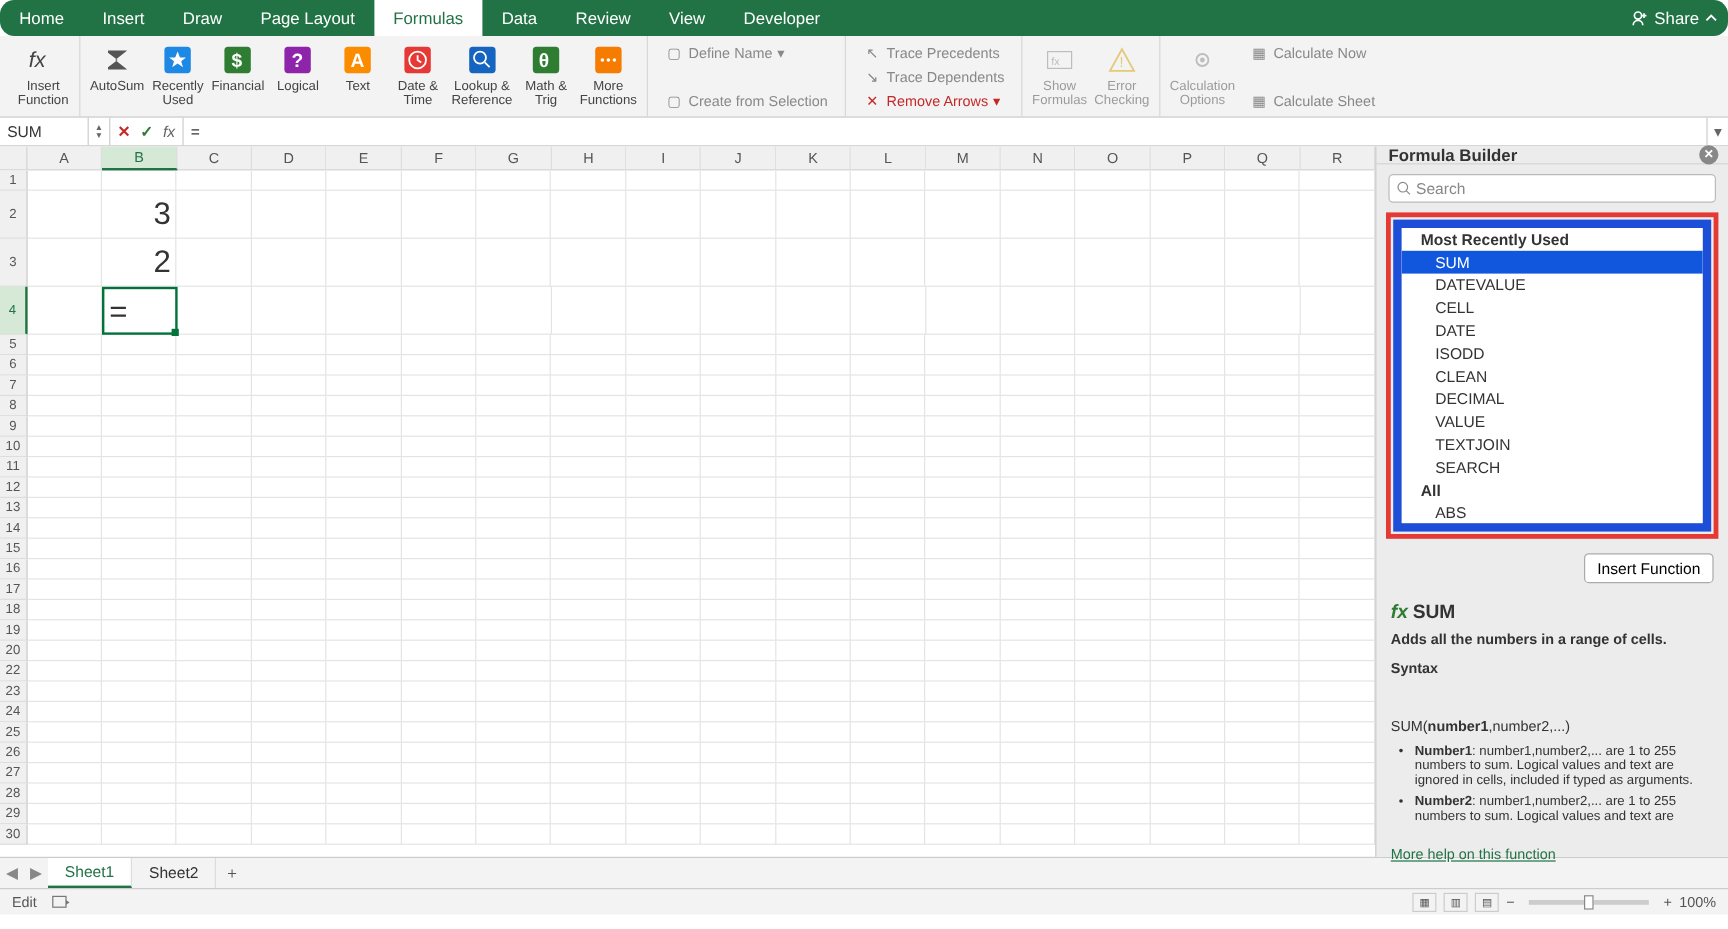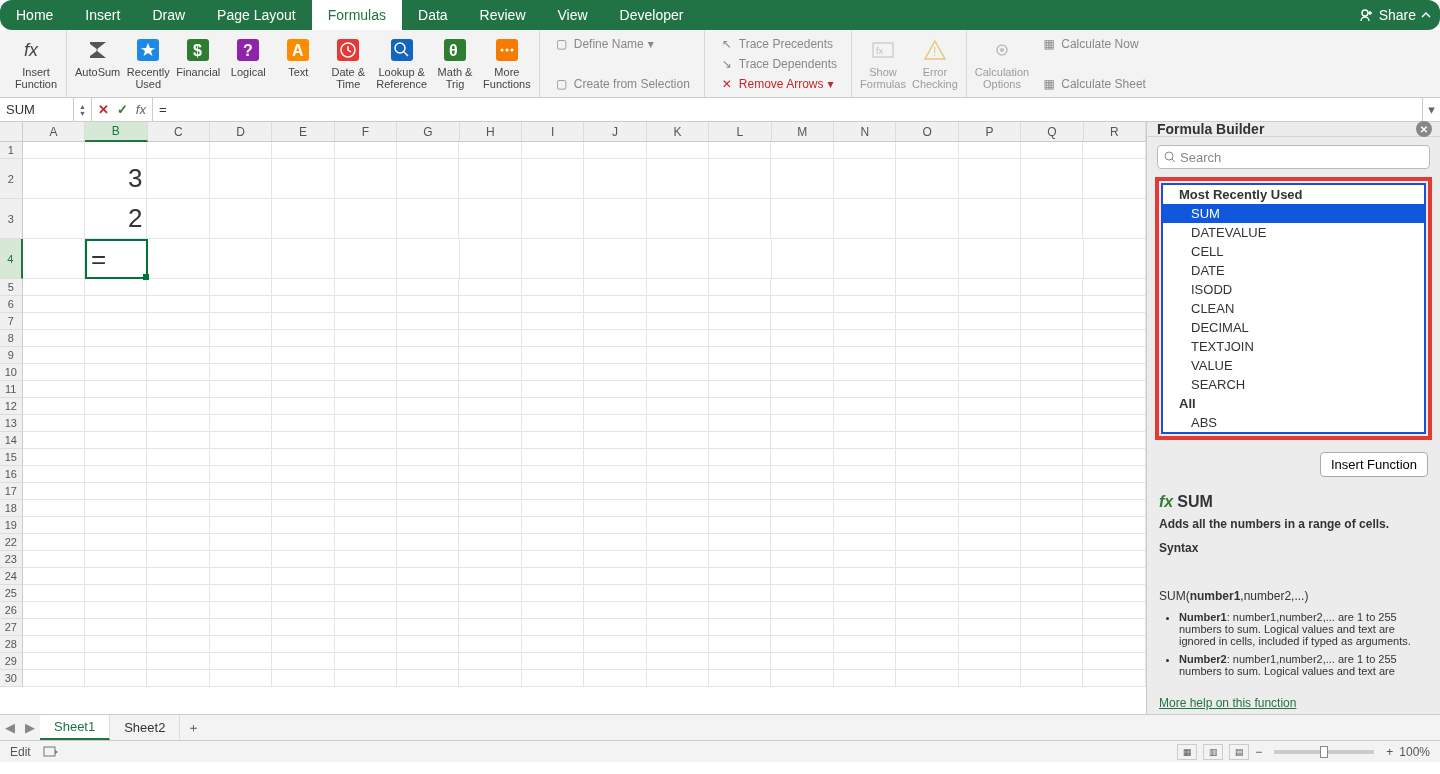--- a/index.html
+++ b/index.html
@@ -49,21 +49,21 @@
 .active-cell { border: 2px solid #02723b; position:relative; justify-content:flex-start;}
 .active-cell::after { content:""; position:absolute; right:-3px; bottom:-3px; width:6px; height:6px; background:#02723b;}
 
 
 .panel { width: 294px; background:#ececec; border-left:1px solid #ccc; display:flex; flex-direction:column;}
 .panel-head { height:15px; display:flex; align-items:center; padding:0 10px; font-size:14px; font-weight:600; color:#333; border-bottom:1px solid #d4d4d4; position:relative;}
 .panel-close { position:absolute; right:8px; width:16px; height:16px; border-radius:50%; background:#888; color:#fff; display:flex; align-items:center; justify-content:center; font-size:10px;}
 .search-wrap { padding:8px 10px; }
 .search-box { width:100%; height:24px; border:1px solid #bbb; border-radius:4px; background:#fff; display:flex; align-items:center; padding:0 6px; gap:4px; color:#888;}
 .func-list-wrap { margin:0 8px 8px 8px; border:4px solid #e53935; padding:2px; }
-.func-list-inner { border:2px solid #1d4ed8; background:#fff; max-height: 260px; overflow:hidden; position:relative;}
+.func-list-inner { border:7px solid #1d4ed8; background:#fff; max-height: 260px; overflow:hidden; position:relative;}
 .func-header { font-weight:700; font-size:13px; color:#333; padding:2px 16px; }
 .func-item { font-size:13px; padding:2px 28px; cursor:pointer;}
 .func-item.sel { background:#1157dd; color:#fff; }
 .insert-fn { align-self:flex-end; margin:4px 12px 8px 0; padding:4px 10px; border:1px solid #aaa; border-radius:4px; background:#fff; font-size:13px; }
 .fn-detail { padding: 8px 12px; font-size:12px; }
 .fn-title { font-size:16px; font-weight:700; display:flex; align-items:center; gap:4px; margin-bottom:6px;}
 .fn-desc { font-size:12px; margin-bottom:10px;font-weight:bold;}
 .syntax-h { font-weight:700; margin-bottom:4px;}
 .syntax-line { margin-bottom:8px;margin-top:34px;}
 .arg-list { padding-left: 20px; }
@@ -734,20 +734,41 @@
           <div class="cell"></div>
           <div class="cell"></div>
           <div class="cell"></div>
           <div class="cell"></div>
           <div class="cell"></div>
           <div class="cell"></div>
           <div class="cell"></div>
           <div class="cell"></div>
         </div>
         <div class="row">
+          <div class="row-h">20</div>
+          <div class="cell"></div>
+          <div class="cell"></div>
+          <div class="cell"></div>
+          <div class="cell"></div>
+          <div class="cell"></div>
+          <div class="cell"></div>
+          <div class="cell"></div>
+          <div class="cell"></div>
+          <div class="cell"></div>
+          <div class="cell"></div>
+          <div class="cell"></div>
+          <div class="cell"></div>
+          <div class="cell"></div>
+          <div class="cell"></div>
+          <div class="cell"></div>
+          <div class="cell"></div>
+          <div class="cell"></div>
+          <div class="cell"></div>
+        </div>
+        <div class="row">
           <div class="row-h">22</div>
           <div class="cell"></div>
           <div class="cell"></div>
           <div class="cell"></div>
           <div class="cell"></div>
           <div class="cell"></div>
           <div class="cell"></div>
           <div class="cell"></div>
           <div class="cell"></div>
           <div class="cell"></div>
@@ -952,22 +973,22 @@
     <div class="func-list-wrap">
       <div class="func-list-inner" id="funclist">
           <div class="func-header">Most Recently Used</div>
           <div class="func-item sel">SUM</div>
           <div class="func-item">DATEVALUE</div>
           <div class="func-item">CELL</div>
           <div class="func-item">DATE</div>
           <div class="func-item">ISODD</div>
           <div class="func-item">CLEAN</div>
           <div class="func-item">DECIMAL</div>
+          <div class="func-item">VALUE</div>
           <div class="func-item">TEXTJOIN</div>
-          <div class="func-item">VALUE</div>
           <div class="func-item">SEARCH</div>
           <div class="func-header">All</div>
           <div class="func-item">ABS</div>
         </div>
     </div>
 
     <button class="insert-fn">Insert Function</button>
 
     <div class="fn-detail">
       <div class="fn-title">

